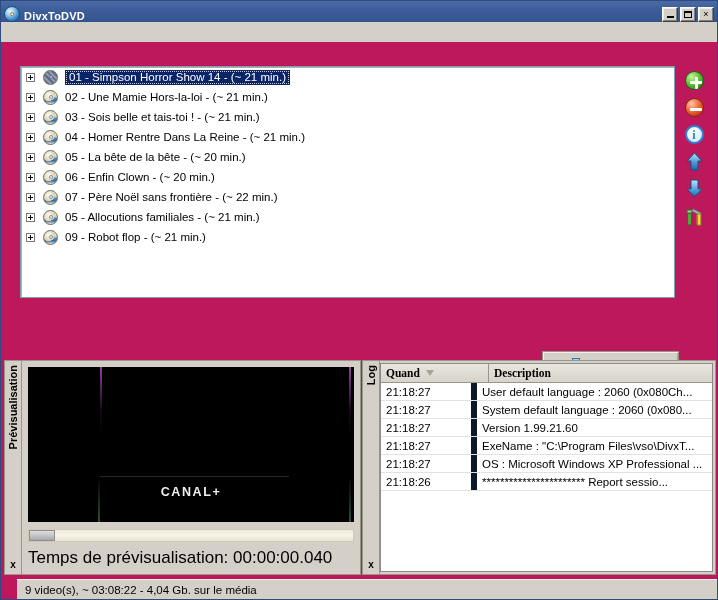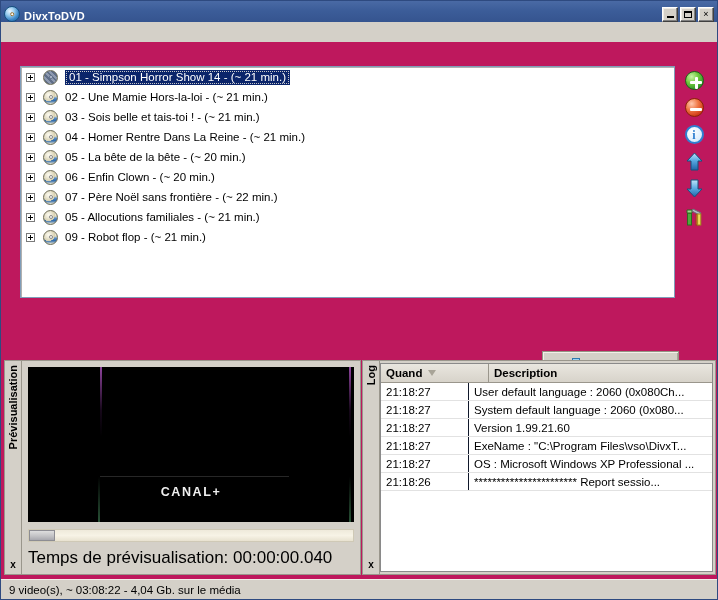--- a/index.html
+++ b/index.html
@@ -310,21 +310,21 @@
     background: #fff;
     border: 1px solid #8a8a8a;
     box-sizing: border-box;
     overflow: hidden;
     display: flex; flex-direction: column;
   }
   #log-header {
     display: flex; height: 18px; flex: 0 0 auto;
     background: #d4d0c8;
     border-bottom: 1px solid #9a968c;
-    font-weight: bold; font-size: 11.5px;
+    font-weight: bold; font-size: 11.5px; font-family: Liberation Serif, serif;
   }
   .hcell {
     display: flex; align-items: center;
     padding-left: 5px; box-sizing: border-box;
     border-right: 1px solid #9a968c;
     background: linear-gradient(to bottom, #e9e6df 0%, #d7d3ca 100%);
     cursor: pointer;
     overflow: hidden; white-space: nowrap;
   }
   .sort-tri {
@@ -338,26 +338,26 @@
   .log-row {
     display: flex; height: 17px; flex: 0 0 auto;
     border-bottom: 1px solid #e2e2e2;
     font-size: 11.5px;
   }
   .lcell {
     display: flex; align-items: center;
     padding-left: 5px; box-sizing: border-box;
     white-space: nowrap; overflow: hidden;
   }
-  .lcell.when { width: 88px; border-right: 1px solid #0f172a; }
+  .lcell.when { width: 96px; border-right: 6px solid #0f172a; }
   .lcell.desc { flex: 1 1 auto; }
 
   
   #statusbar {
-    position: absolute; left: 0; right: 0; bottom: 0;
+    position: absolute; left: 16px; right: 0; bottom: 0;
     height: 20px;
     background: #d4d0c8;
     border-top: 1px solid #f2efe9;
     display: flex; align-items: center;
     padding-left: 8px; box-sizing: border-box;
     font-size: 11.5px;
   }
 </style>
 </head>
 <body>

